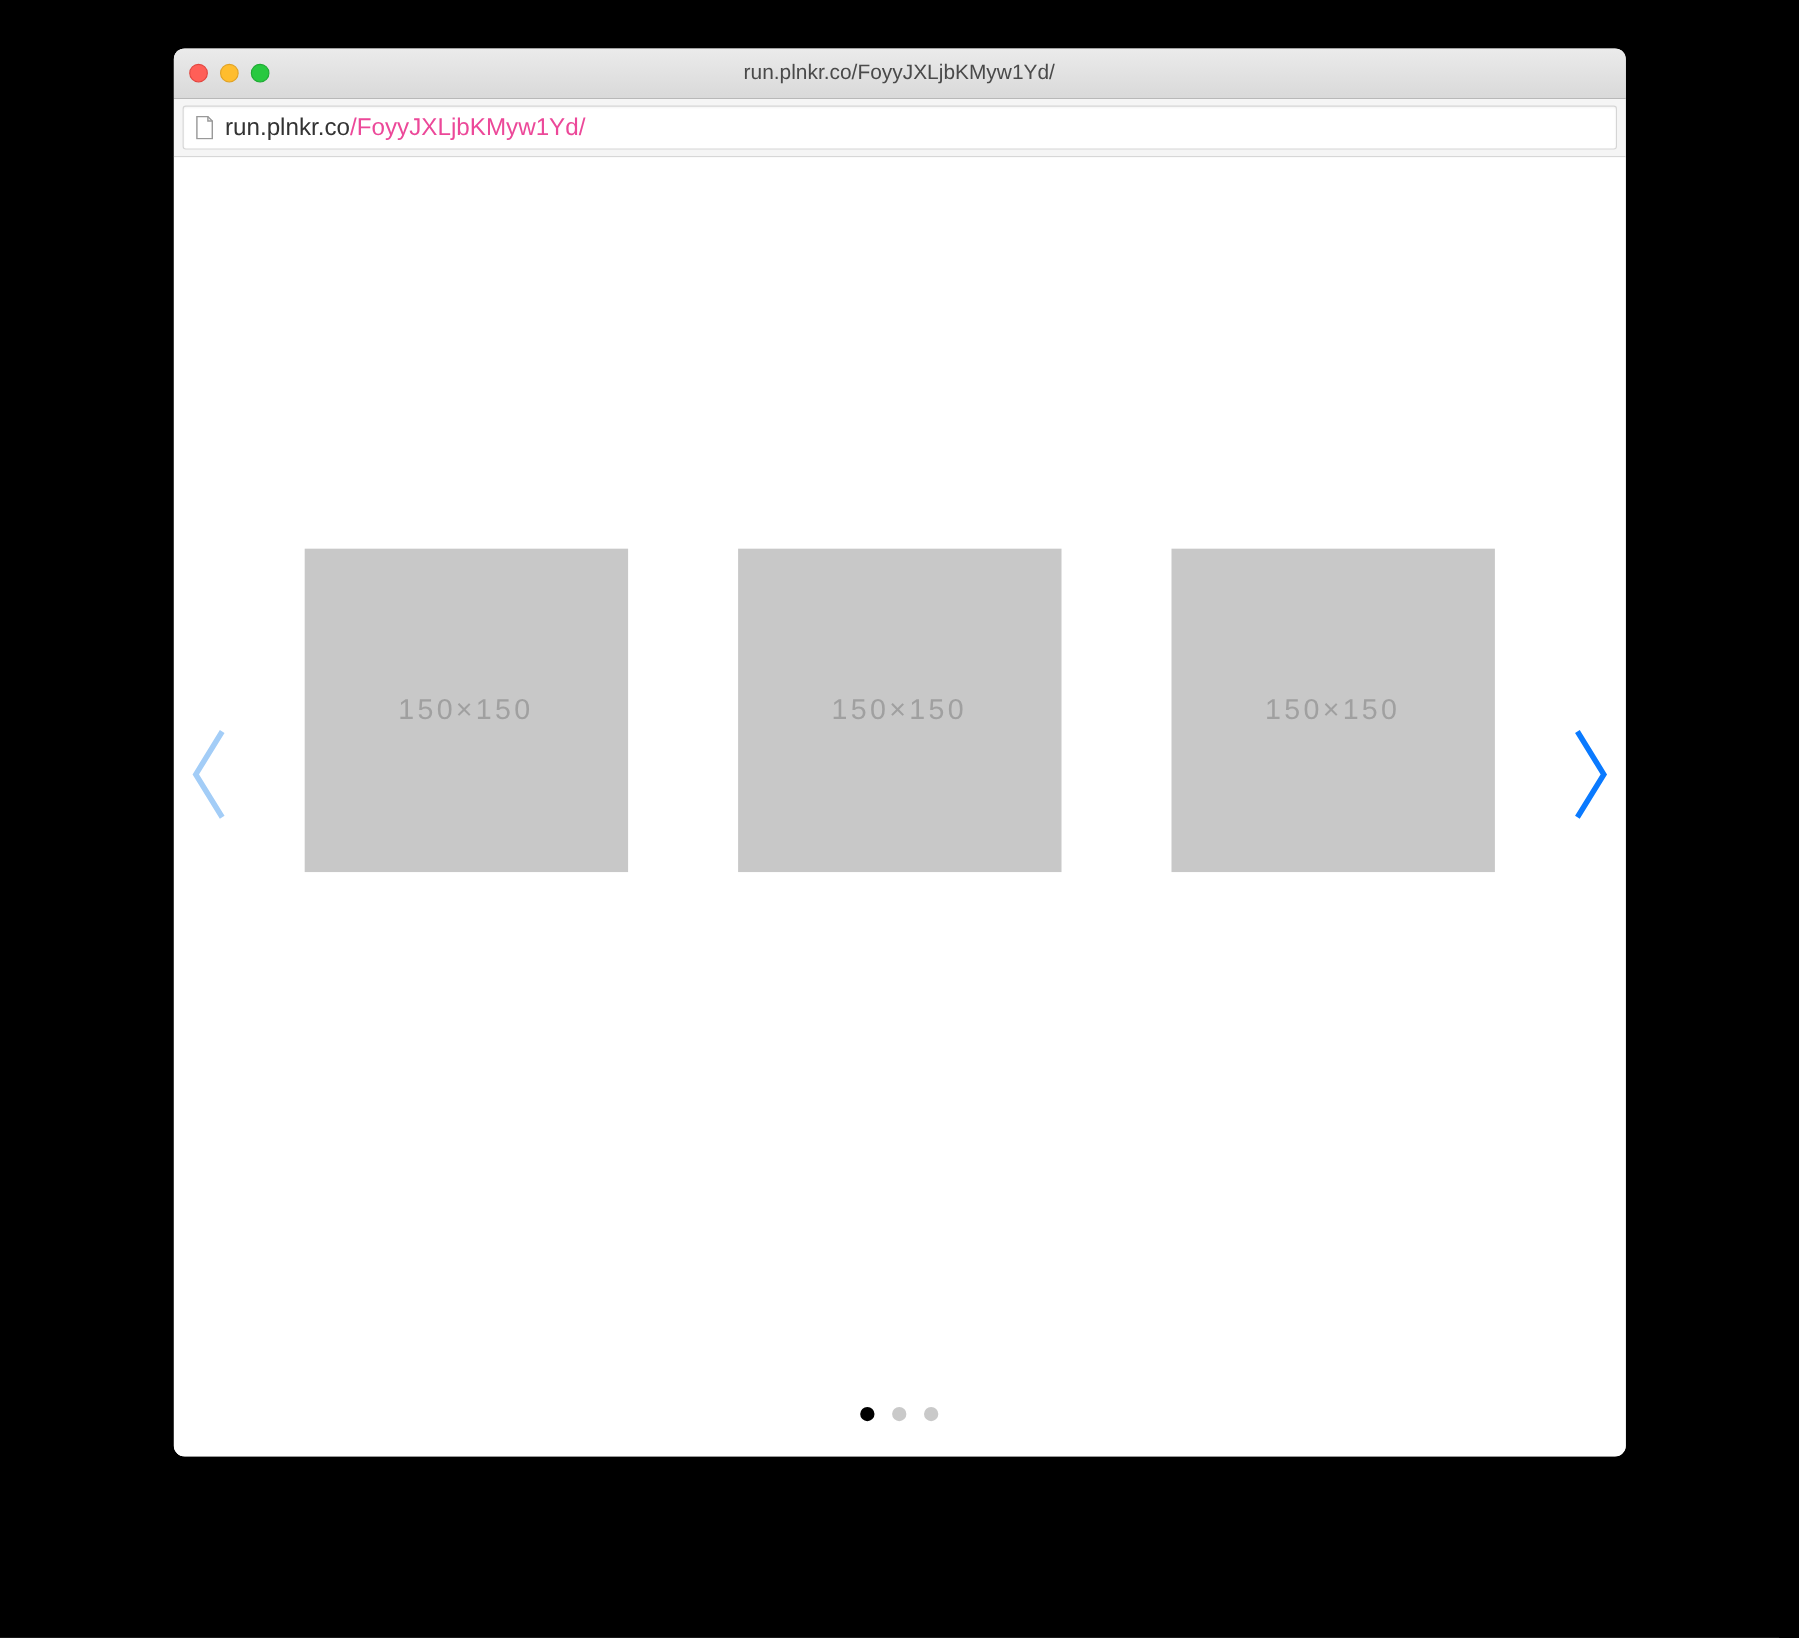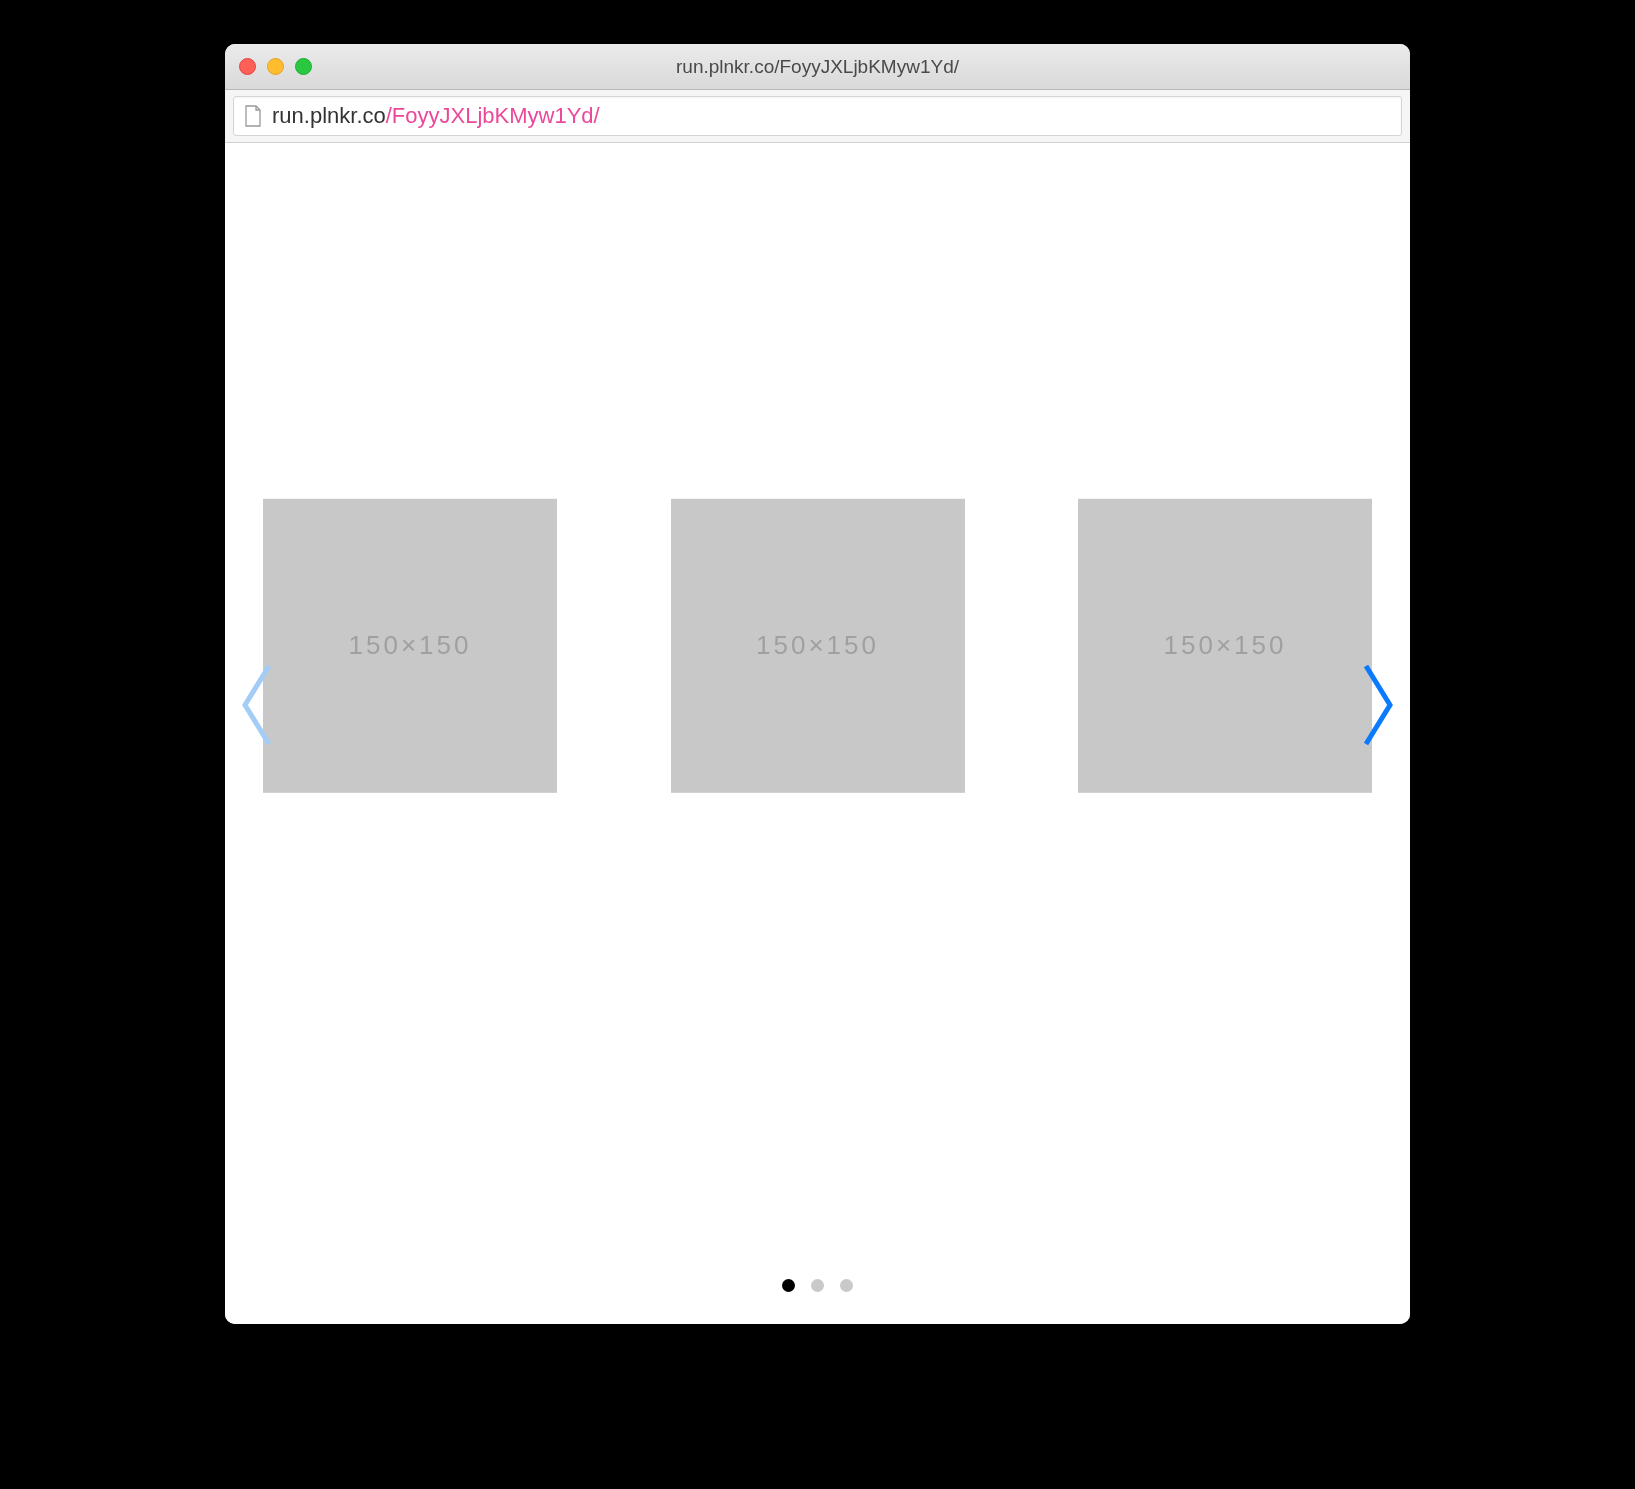--- a/index.html
+++ b/index.html
@@ -13,21 +13,21 @@
       width: 1635px;
       height: 1489px;
       font-family: -apple-system, BlinkMacSystemFont, "Helvetica Neue", sans-serif;
       display: flex;
       align-items: flex-start;
       justify-content: center;
       padding-top: 44px;
     }
     
     .browser-window {
-      width: 1185px;
+      width: 1320px;
       height: 1280px;
       background: #fff;
       border-radius: 10px;
       overflow: hidden;
       box-shadow: 0 30px 90px rgba(0,0,0,0.5);
       display: flex;
       flex-direction: column;
     }
     
     .title-bar {
@@ -116,21 +116,21 @@
     }
     
     .slides-track {
       position: absolute;
       left: 0;
       right: 0;
       top: 50%;
       transform: translateY(-80%);
       display: flex;
       justify-content: space-between;
-      padding: 0 38px;
+      padding: 0 119px;
     }
     
     .slide {
       width: 294px;
       height: 294px;
       background: #c8c8c8;
       display: flex;
       align-items: center;
       justify-content: center;
       font-size: 26px;

